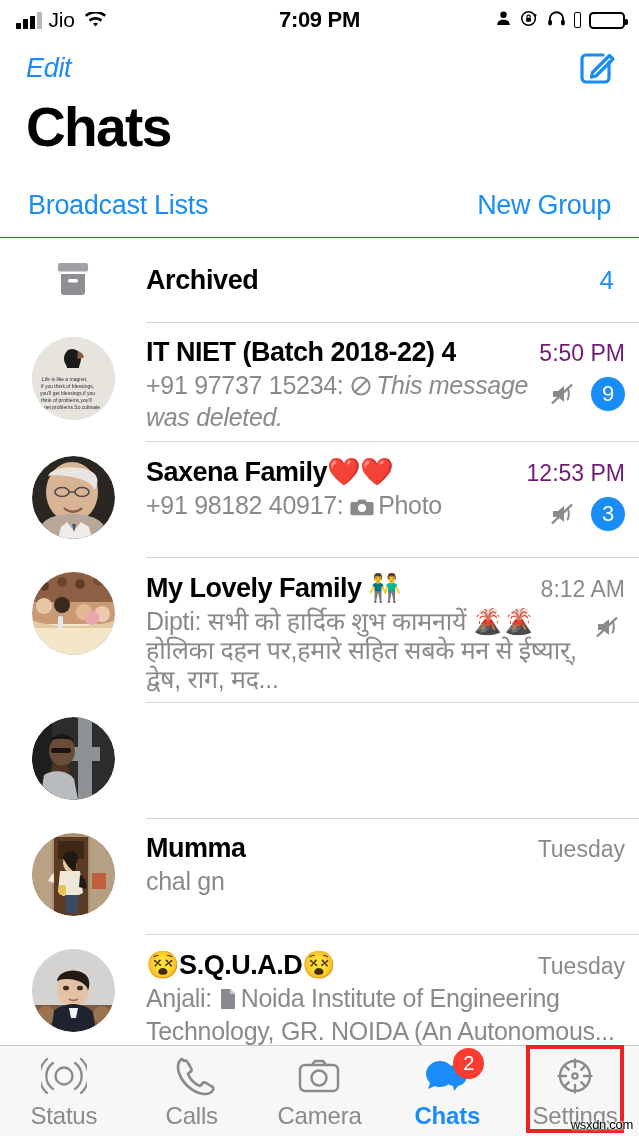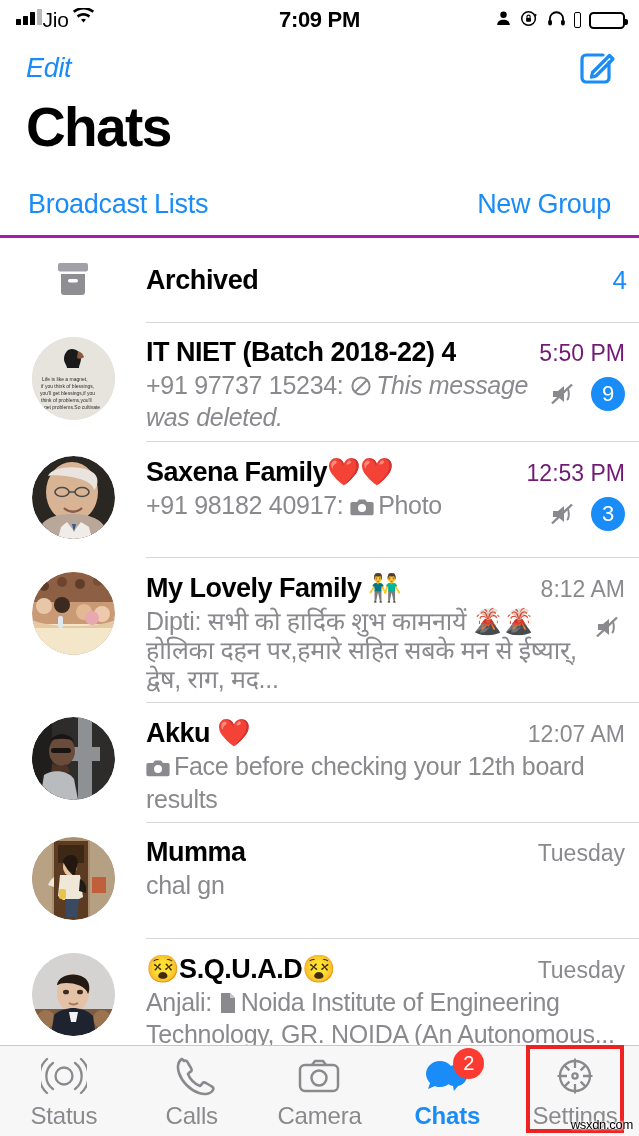--- a/index.html
+++ b/index.html
@@ -12,21 +12,21 @@
   }
   .phone { position:relative; width:639px; height:1136px; background:#fff; display:flex; flex-direction:column; }
 
   
   .statusbar {
     height:40px; flex:0 0 40px;
     display:flex; align-items:center;
     padding:0 14px 0 16px;
     position:relative;
   }
-  .sb-left { display:flex; align-items:flex-start; gap:1px; }
+  .sb-left { display:flex; align-items:center; gap:7px; }
   .signal { display:flex; align-items:flex-end; gap:2.5px; height:17px; }
   .signal i { display:block; width:4.5px; background:#000; border-radius:.5px; }
   .signal i:nth-child(1){ height:6px; }
   .signal i:nth-child(2){ height:9.5px; }
   .signal i:nth-child(3){ height:13px; }
   .signal i:nth-child(4){ height:16.5px; background:#b9b9b9; }
   .carrier { font-size:21px; font-weight:400; color:#000; letter-spacing:-.2px; }
   .wifi { width:23px; height:17px; position:relative; margin-left:2px; }
   .sb-center {
     position:absolute; left:0; right:0; text-align:center;
@@ -57,37 +57,37 @@
   
   .bigtitle {
     flex:0 0 78px; padding:0 26px; display:flex; align-items:flex-start;
   }
   .bigtitle h1 { font-size:55px; font-weight:700; letter-spacing:-1.6px; color:#000; line-height:1; margin-top:4px; }
 
   
   .actions {
     flex:0 0 64px; display:flex; align-items:center; justify-content:space-between;
     padding:0 28px 0 28px;
-    border-bottom:3px solid #a21caf;
+    border-bottom:1px solid #a21caf;
   }
   .actions span { font-size:27px; color:#1a8cf8; letter-spacing:-.3px; cursor:pointer; }
 
   
   .list { flex:1 1 auto; overflow:hidden; position:relative; }
 
   .row { display:flex; align-items:flex-start; position:relative; background:#fff; }
   .row .leading { flex:0 0 146px; display:flex; justify-content:center; padding-top:14px; }
   .row .body { flex:1 1 auto; padding-right:14px; position:relative; }
   .sep { height:1px; background:#d6d6d8; margin-left:146px; }
 
   
   .archived-row { height:84px; align-items:center; }
   .archived-row .leading { padding-top:0; align-items:center; }
   .arch-icon { width:40px; height:42px; position:relative; }
-  .archived-row .body { display:flex; align-items:center; justify-content:space-between; padding-right:12px; }
+  .archived-row .body { display:flex; align-items:center; justify-content:space-between; padding-right:25px; }
   .arch-label { font-size:27px; font-weight:600; color:#000; letter-spacing:-.4px; }
   .arch-count { font-size:26px; color:#1a8cf8; }
 
   
   .avatar {
     width:83px; height:83px; border-radius:50%; overflow:hidden; position:relative;
     background:#d9d9d9; flex:0 0 83px;
   }
 
   
@@ -395,35 +395,20 @@
               <path d="M0 0h20v83H0z" fill="#1f1e1d"></path>
               <ellipse cx="30" cy="34" rx="13" ry="15" fill="#6a4c3a"></ellipse>
               <path d="M18 24c4-9 20-9 24 0-6-3-18-3-24 0z" fill="#1a1512"></path>
               <rect x="19" y="31" width="20" height="5" rx="2.5" fill="#1a1512"></rect>
               <path d="M20 46c3 3 10 4 14 1l4 7-7 6-12-4z" fill="#4e3426"></path>
               <path d="M12 58c8-6 24-5 30 4l4 21H8z" fill="#b9bcbe"></path>
             </g>
           </svg>
         </span>
       </div>
-      <div class="body">
-        <div class="line1">
-          <span class="title">Akku ❤️</span>
-          <span class="time gray">12:07 AM</span>
-        </div>
-        <div class="line2">
-          <span class="preview"><span class="inline-ico">
-              <svg viewBox="0 0 24 20" width="24" height="20">
-                <path d="M2 5h5l2-2.6h6L17 5h5a1.6 1.6 0 011.6 1.6v10A1.6 1.6 0 0122 18.2H2A1.6 1.6 0 01.4 16.6V6.6A1.6 1.6 0 012 5z" fill="#8a8a8e"></path>
-                <circle cx="12" cy="11" r="4" fill="#ffffff"></circle>
-              </svg>
-            </span><span>Face before checking your 12th board results</span></span>
-          <span class="meta"></span>
-        </div>
-      </div>
     </div>
     <div class="sep"></div>
 
     <div class="row chatrow">
       <div class="leading">
         <span class="avatar">
           <svg viewBox="0 0 83 83" width="83" height="83">
             <defs>
                 <clipPath id="c5">
                   <circle cx="41.5" cy="41.5" r="41.5"></circle>

